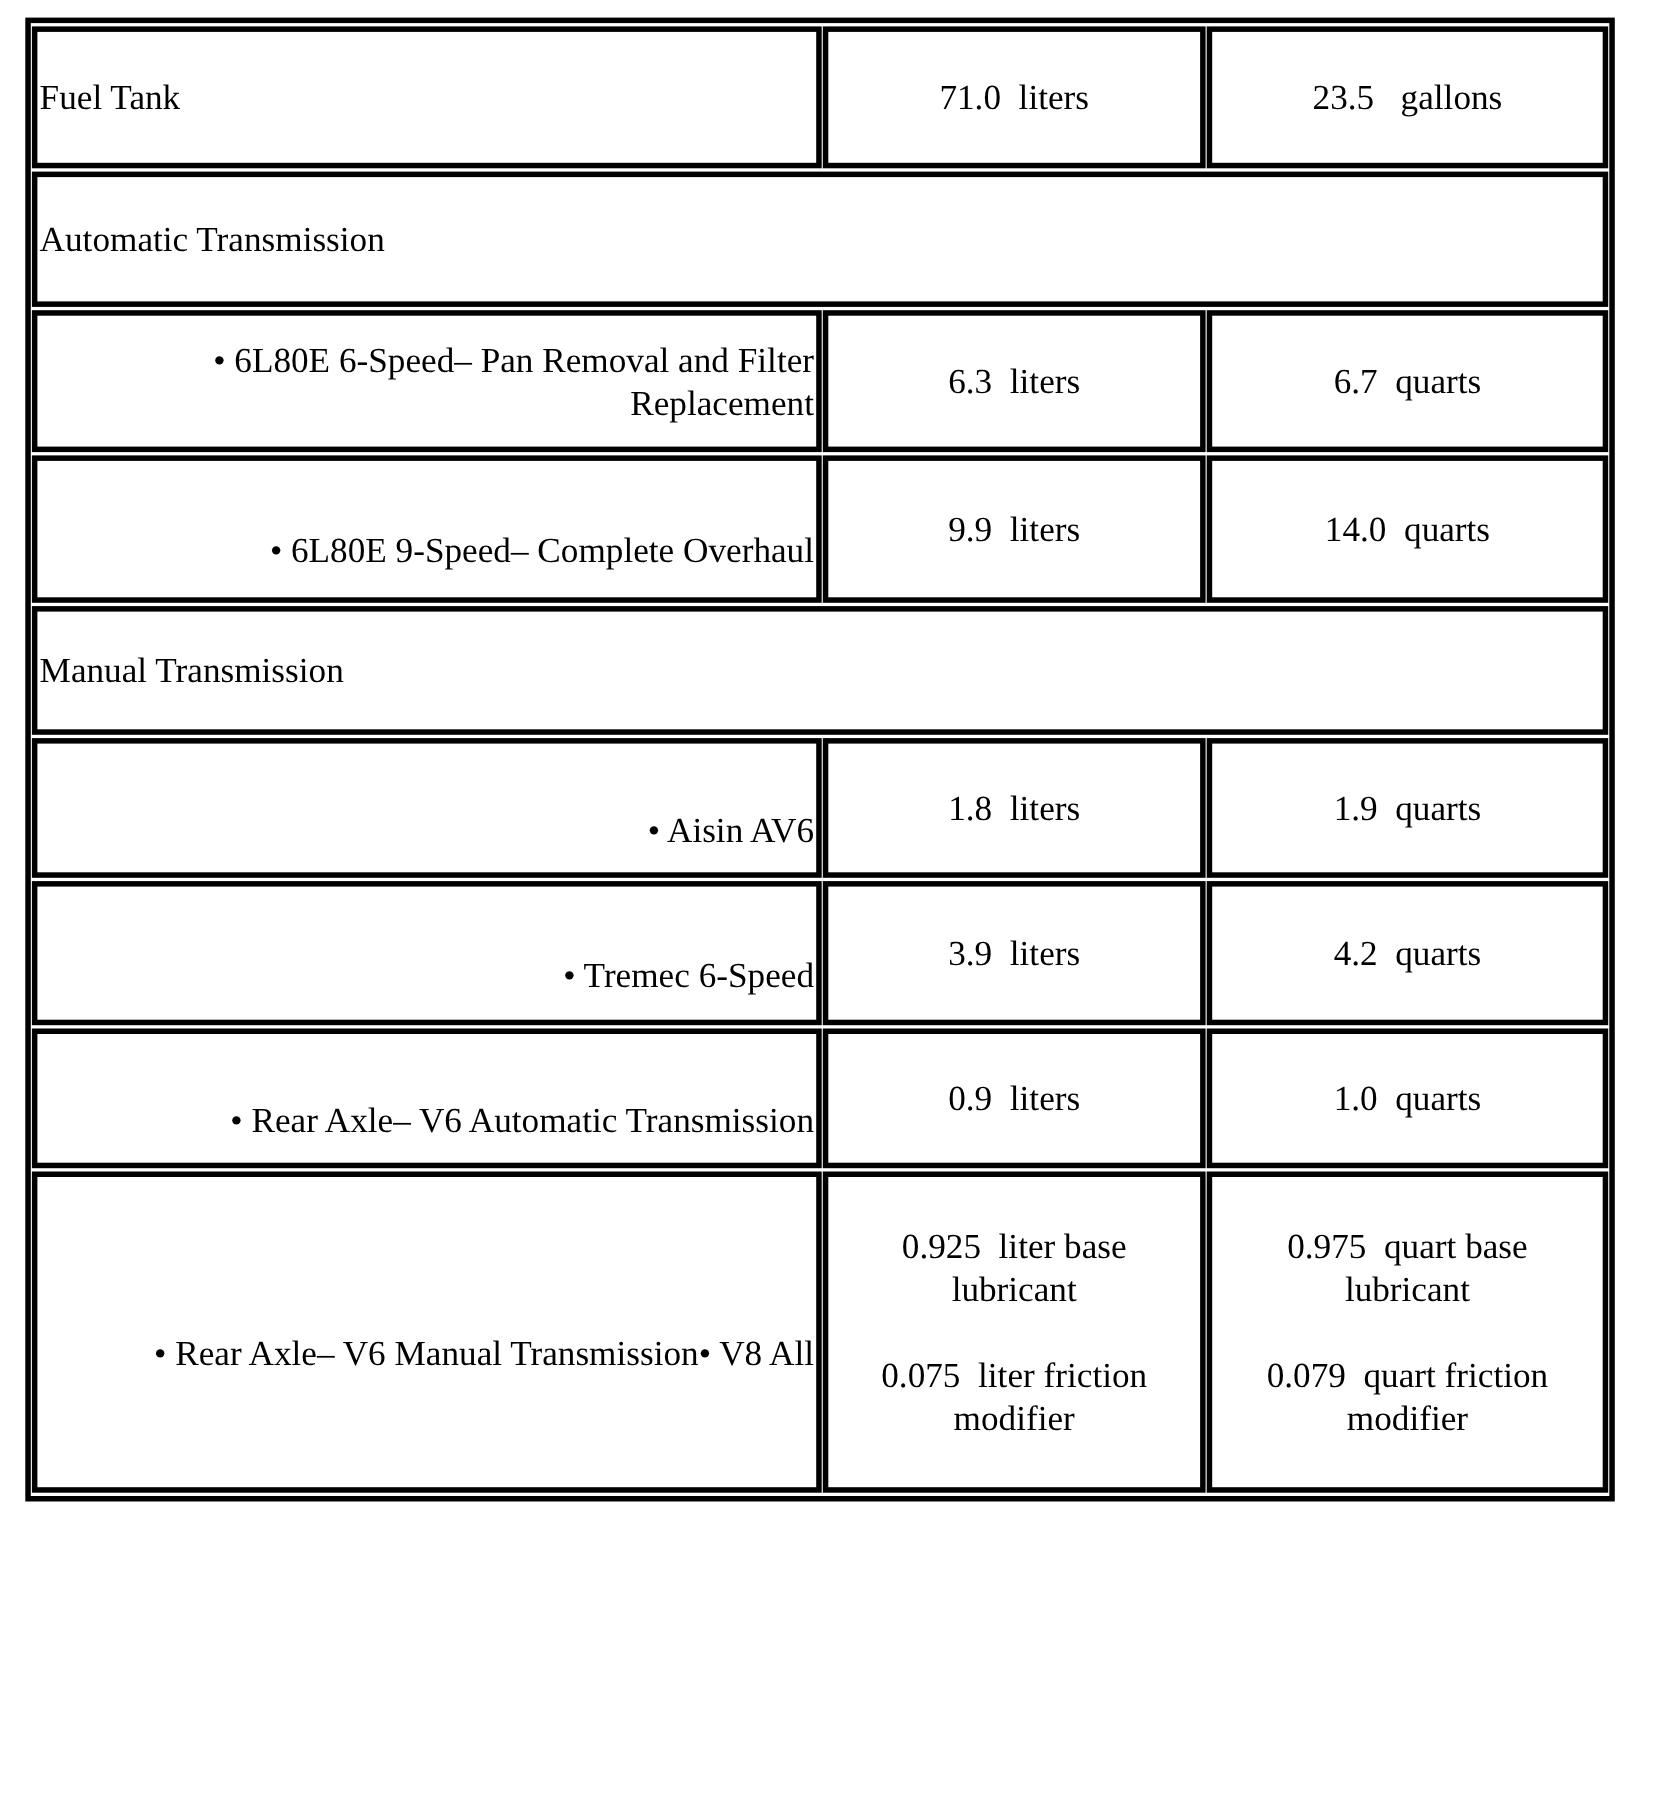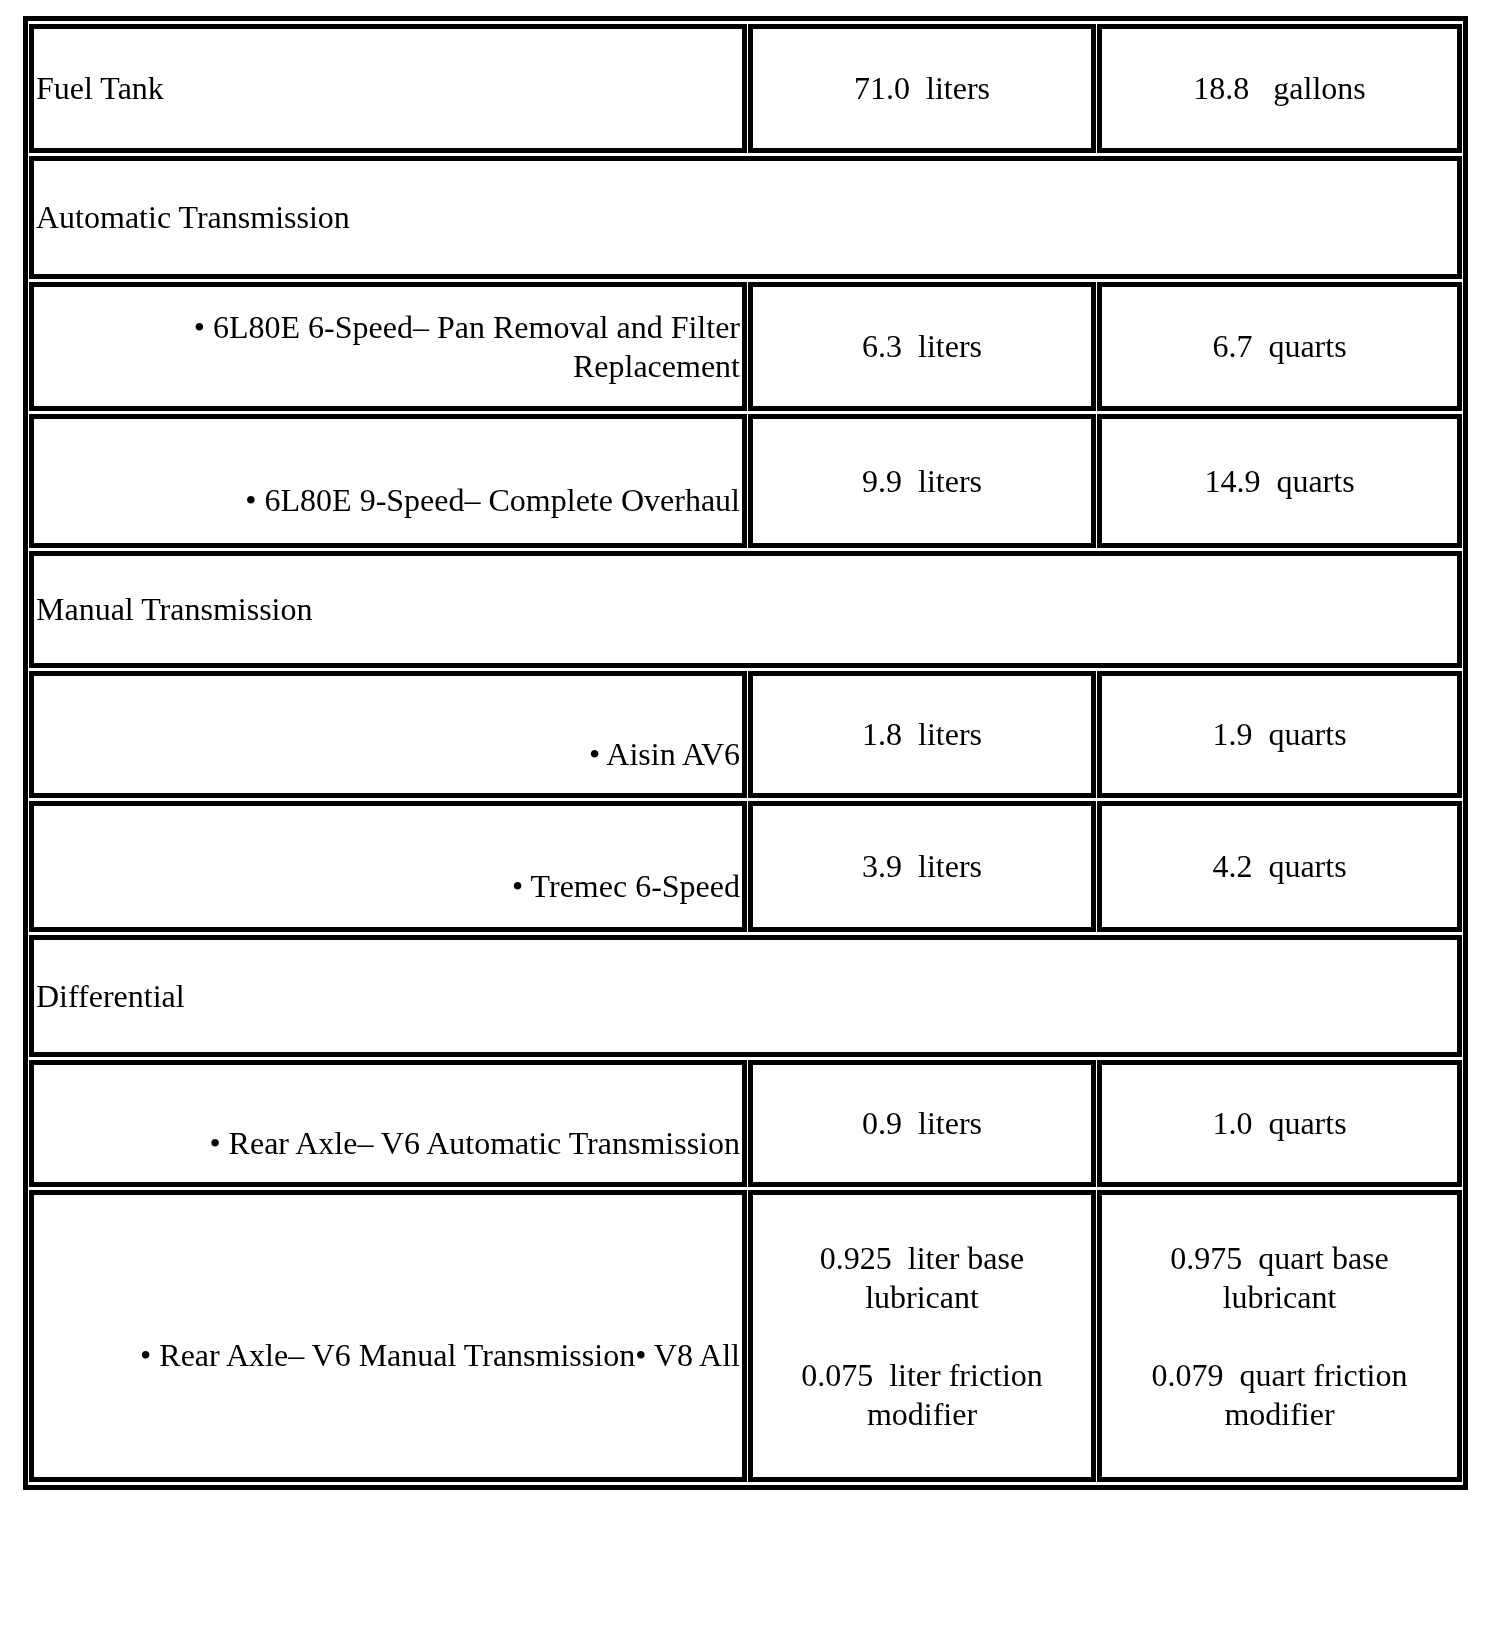--- a/index.html
+++ b/index.html
@@ -78,42 +78,42 @@
   <colgroup>
     <col class="c1">
     <col class="c2">
     <col class="c3">
   </colgroup>
   <tbody>
 
     <tr class="row-1">
       <td class="label"><span>Fuel Tank</span></td>
       <td class="value"><span class="sp">71.0  liters</span></td>
-      <td class="value"><span class="sp">18.8   gallons</span></td>
+      <td class="value"><span class="sp">23.5   gallons</span></td>
     </tr>
 
     <tr class="row-2">
       <td class="section" colspan="3"><span>Automatic Transmission</span></td>
     </tr>
 
     <tr class="row-3">
       <td class="label">
         <div class="bullet-item"><span>•</span> <span>6L80E 6-Speed– Pan Removal and Filter Replacement</span></div>
       </td>
       <td class="value"><span class="sp">6.3  liters</span></td>
       <td class="value"><span class="sp">6.7  quarts</span></td>
     </tr>
 
     <tr class="row-4">
       <td class="label">
         <div class="blank-line"></div>
         <div class="bullet-item"><span>•</span> <span>6L80E 9-Speed– Complete Overhaul</span></div>
       </td>
       <td class="value"><span class="sp">9.9  liters</span></td>
-      <td class="value"><span class="sp">14.9  quarts</span></td>
+      <td class="value"><span class="sp">14.0  quarts</span></td>
     </tr>
 
 
     <tr class="row-6">
       <td class="section" colspan="3"><span>Manual Transmission</span></td>
     </tr>
 
     <tr class="row-7">
       <td class="label">
         <div class="blank-line"></div>
@@ -125,23 +125,20 @@
 
     <tr class="row-8">
       <td class="label">
         <div class="blank-line"></div>
         <div class="bullet-item"><span>•</span> <span>Tremec 6-Speed</span></div>
       </td>
       <td class="value"><span class="sp">3.9  liters</span></td>
       <td class="value"><span class="sp">4.2  quarts</span></td>
     </tr>
 
-    <tr class="row-9">
-      <td class="section" colspan="3"><span>Differential</span></td>
-    </tr>
 
     <tr class="row-10">
       <td class="label">
         <div class="blank-line"></div>
         <div class="bullet-item"><span>•</span> <span>Rear Axle– V6 Automatic Transmission</span></div>
       </td>
       <td class="value"><span class="sp">0.9  liters</span></td>
       <td class="value"><span class="sp">1.0  quarts</span></td>
     </tr>
 

